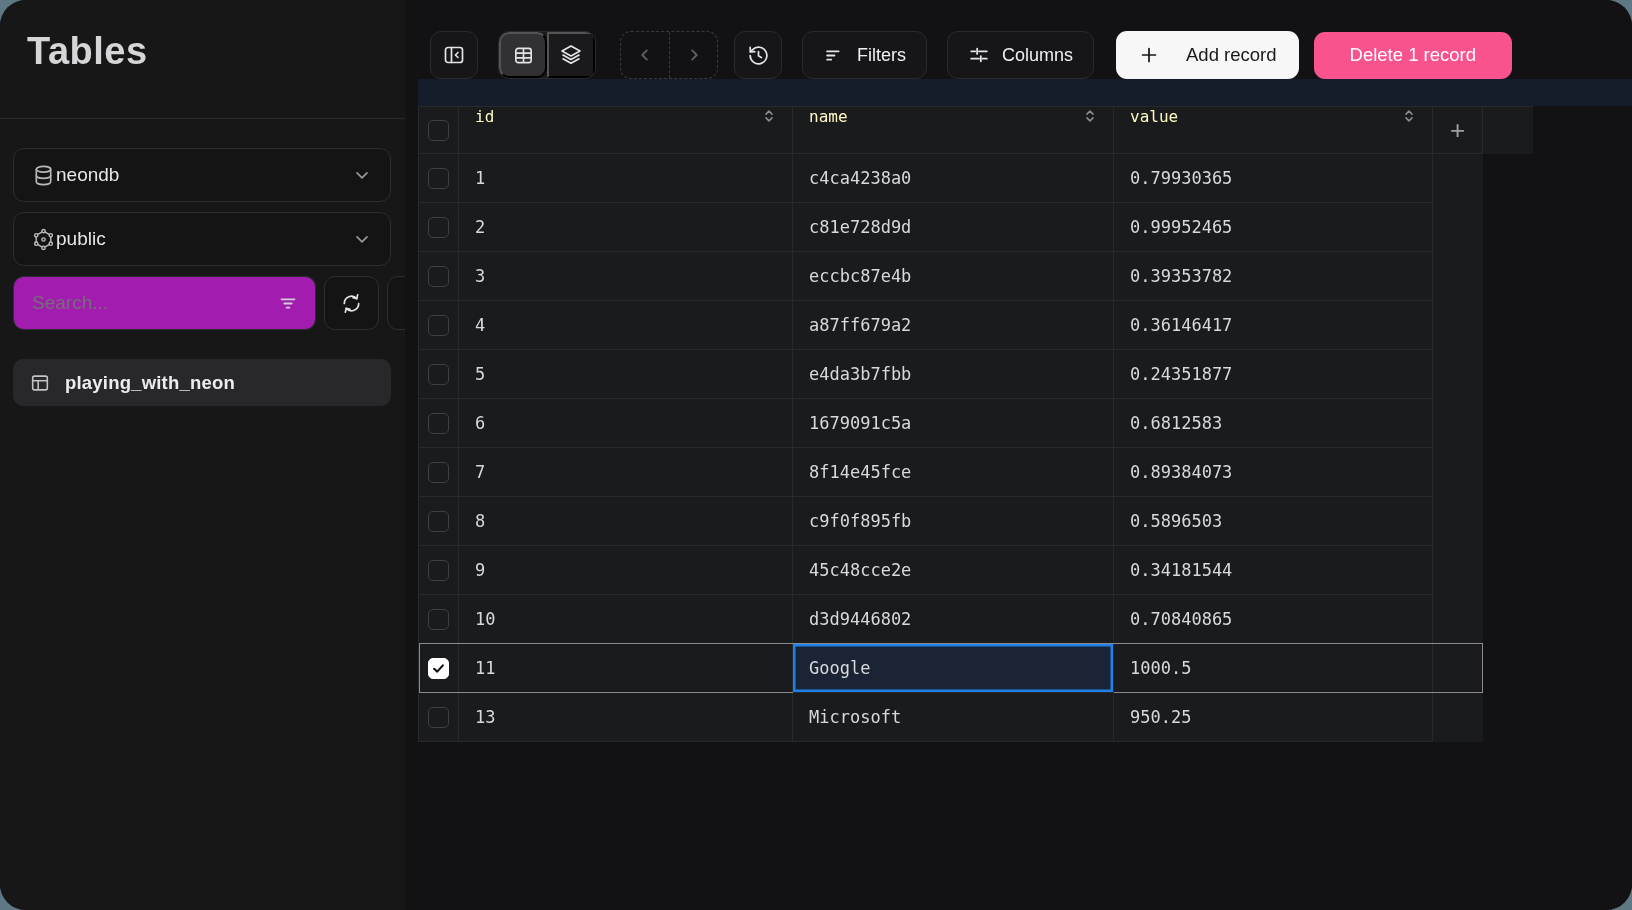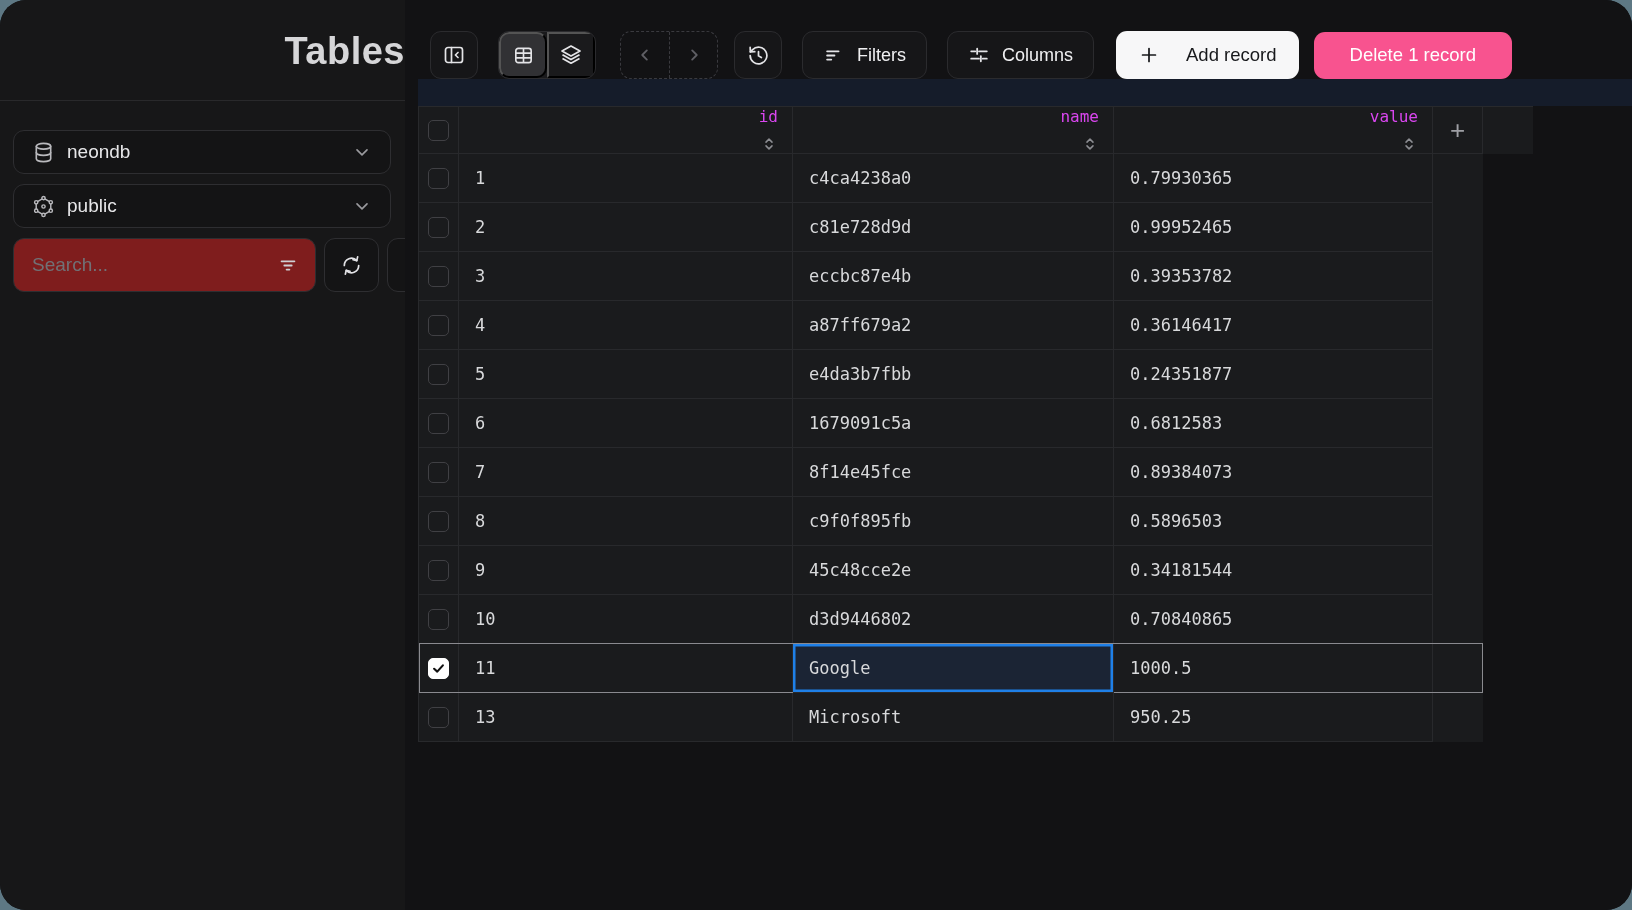--- a/index.html
+++ b/index.html
@@ -7,37 +7,37 @@
   body { background:#5e7884; font-family:"Liberation Sans","DejaVu Sans",sans-serif; }
   svg { display:block; }
 
   .window {
     position:absolute; inset:0; border-radius:26px; overflow:hidden;
     background:#121214; display:flex;
   }
 
   
   .sidebar { width:405px; flex:0 0 405px; background:#171718; display:flex; flex-direction:column; }
-  .sidebar-header { height:101px; padding:30px 0 0 27px; border-bottom:1px solid #29292b;text-align:right; }
+  .sidebar-header { height:119px; padding:30px 0 0 27px; border-bottom:1px solid #29292b; }
   .sidebar-title { font-size:38px; font-weight:800; color:#d6d6d8; letter-spacing:.5px; }
   .sidebar-body { padding:29px 14px 0 13px; }
 
   .select-control {
-    display:flex; align-items:center; gap:12px; height:44px; padding:16px 18px;
+    display:flex; align-items:center; gap:1px; height:54px; padding:16px 18px;
     background:#141415; border:1px solid #2e2e31; border-radius:11px;
     color:#e7e7e9; font-size:19px; margin-bottom:10px; cursor:pointer;
   }
   .select-control .ctl-icon { color:#b9b9bd; }
   .select-control .grow { flex:1; }
   .select-control .chev { color:#9a9a9e; }
 
   .search-row { display:flex; gap:8px; margin-top:1px; }
   .search-box {
     flex:1; display:flex; align-items:center; height:54px; padding:0 16px 0 18px;
-    background:#7f1d1d; border:1px solid #2e2e31; border-radius:11px;
+    background:#a21caf; border:1px solid #2e2e31; border-radius:11px;
   }
   .search-box input {
     flex:1; background:transparent; border:none; outline:none;
     color:#e7e7e9; font-size:19px; min-width:0;
   }
   .search-box input::placeholder { color:#717176; }
   .icon-btn {
     width:55px; height:54px; flex:0 0 auto; display:flex; align-items:center; justify-content:center;
     background:#141415; border:1px solid #2e2e31; border-radius:11px; color:#e3e3e6; cursor:pointer;
   }
@@ -96,21 +96,21 @@
   
   .grid { margin-left:13px; font-family:"DejaVu Sans Mono","Liberation Mono",monospace; }
   .c-check { width:40px; flex:0 0 40px; display:flex; align-items:center; justify-content:center; }
   .c-id    { width:334px; flex:0 0 334px; }
   .c-name  { width:321px; flex:0 0 321px; }
   .c-value { width:319px; flex:0 0 319px; }
   .c-plus  { width:50px; flex:0 0 50px; display:flex; align-items:center; justify-content:center; color:#9fa0a5; }
 
   .grid-header { display:flex; height:48px; background:#1a1b1d; border-top:1px solid #28292c; border-left:1px solid #28292c; width:1115px; }
   .grid-header > div { border-right:1px solid #28292c; border-bottom:1px solid #28292c; }
-  .hcell { display:flex; align-items:flex-end; padding:0 14px 0 16px; color:#d946ef; font-size:16px; cursor:pointer;flex-direction:column; }
+  .hcell { display:flex; align-items:flex-start; padding:0 14px 0 16px; color:#fef9c3; font-size:16px; cursor:pointer; }
   .hcell .hlabel { flex:1; }
   .hcell .sort { color:#8c8d92; }
   .grid-header .c-check { padding:0; cursor:default; }
 
   .grid-body { width:1065px; border-left:1px solid #28292c; }
   .grid-row { display:flex; height:49px; background:#1a1b1d; position:relative; }
   .grid-row > div { border-right:1px solid #28292c; border-bottom:1px solid #28292c; }
   .cell { display:flex; align-items:center; padding:0 16px; color:#d8d9db; font-size:17px; cursor:pointer; }
 
   .grid-row.selected::after {
@@ -200,20 +200,30 @@
         <button class="icon-btn plus">
           <span>
             <svg width="24" height="24" viewBox="0 0 24 24" fill="none" stroke="currentColor" stroke-width="1.8" stroke-linecap="round">
                 <line x1="12" y1="5" x2="12" y2="19"></line>
                 <line x1="5" y1="12" x2="19" y2="12"></line>
               </svg>
           </span>
         </button>
       </div>
 
+      <div class="table-item">
+        <span class="ti-icon">
+          <svg width="22" height="22" viewBox="0 0 24 24" fill="none" stroke="currentColor" stroke-width="1.7" stroke-linejoin="round">
+            <rect x="4" y="4.5" width="16" height="15" rx="2"></rect>
+            <line x1="4" y1="9.5" x2="20" y2="9.5"></line>
+              <line x1="10" y1="9.5" x2="10" y2="19.5"></line>
+          </svg>
+        </span>
+        <span class="ti-label">playing_with_neon</span>
+      </div>
 
     </div>
   </aside>
 
   <main class="main">
 
     <div class="toolbar">
       <button class="tb-btn square">
         <span class="tb-icon">
           <svg width="24" height="24" viewBox="0 0 24 24" fill="none" stroke="currentColor" stroke-width="1.7" stroke-linecap="round" stroke-linejoin="round">

